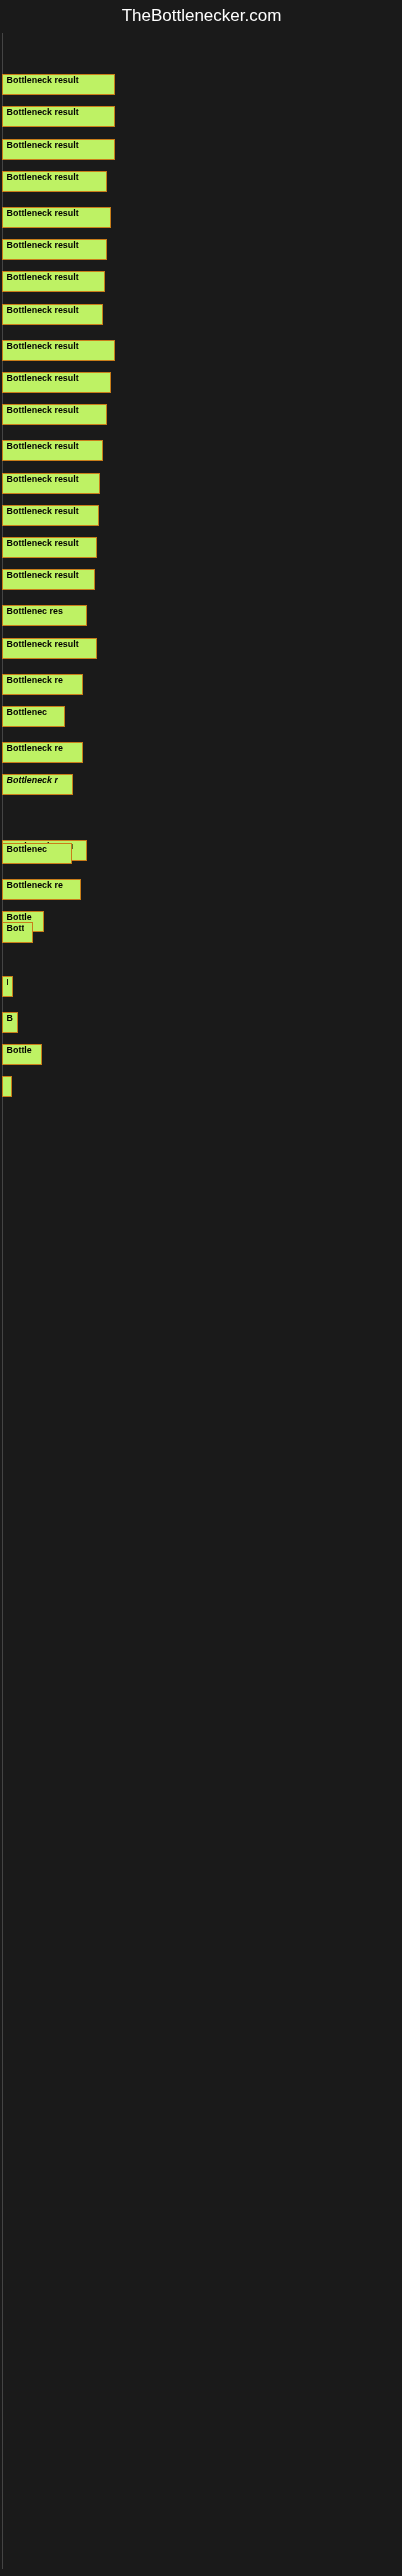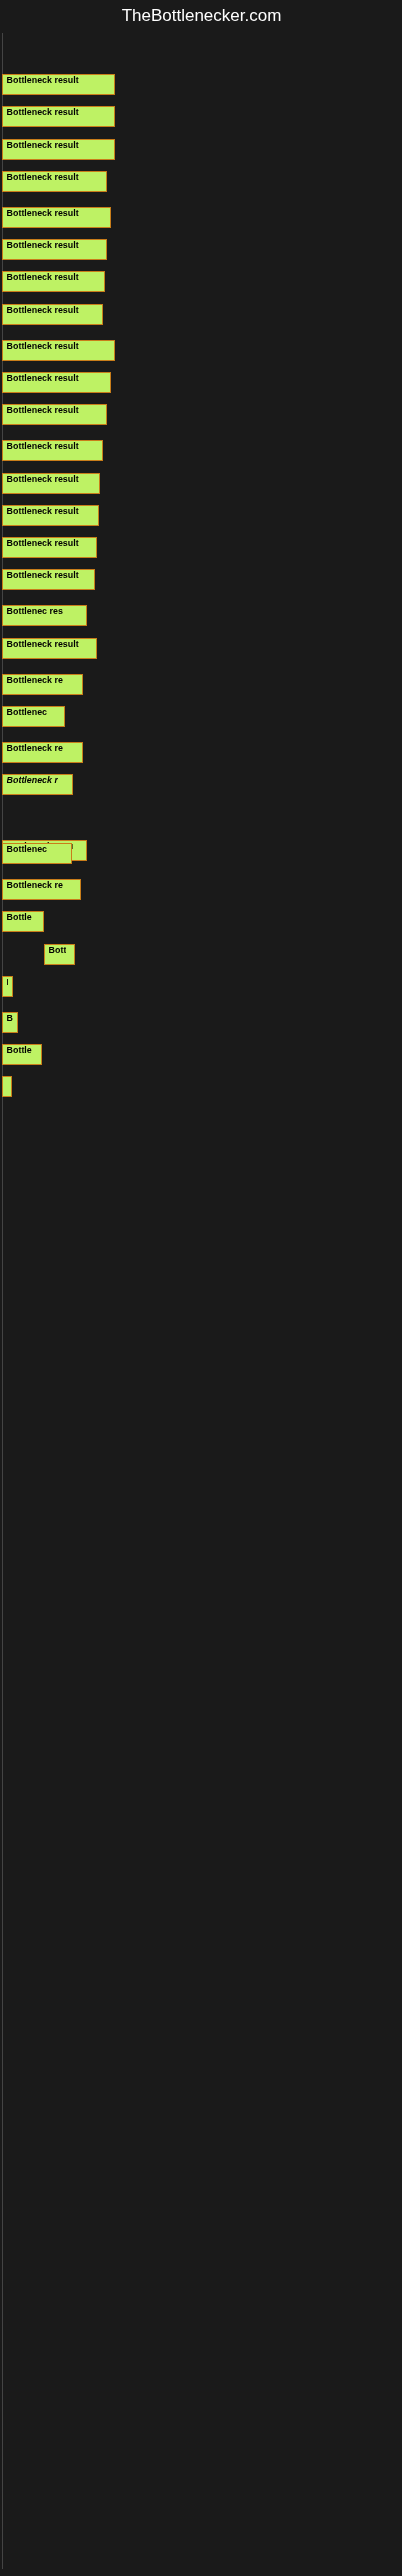--- a/index.html
+++ b/index.html
@@ -200,21 +200,21 @@
     <div class="bar-item" style="top: 821px; left: 1.6px;">
       <div class="bar-rect" style="width: 79px;">
         <span class="bar-label">Bottleneck re</span>
       </div>
     </div>
     <div class="bar-item" style="top: 853px; left: 1.6px;">
       <div class="bar-rect" style="width: 42px;">
         <span class="bar-label">Bottle</span>
       </div>
     </div>
-    <div class="bar-item" style="top: 886px; left: 1.6px; padding-left: 42px;">
+    <div class="bar-item" style="top: 864px; left: 1.6px;">
       <div class="bar-rect" style="width: 31px;">
         <span class="bar-label">Bott</span>
       </div>
     </div>
     <div class="bar-item" style="top: 918px; left: 1.6px;">
       <div class="bar-rect" style="width: 11.3px;">
         <span class="bar-label">B</span>
       </div>
     </div>
     <div class="bar-item" style="top: 954px; left: 1.6px;">

